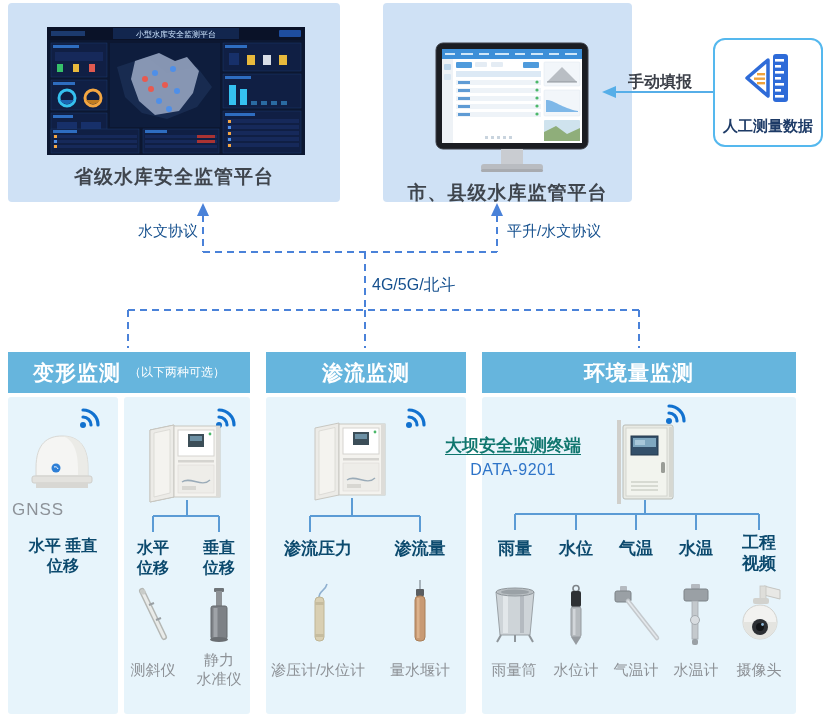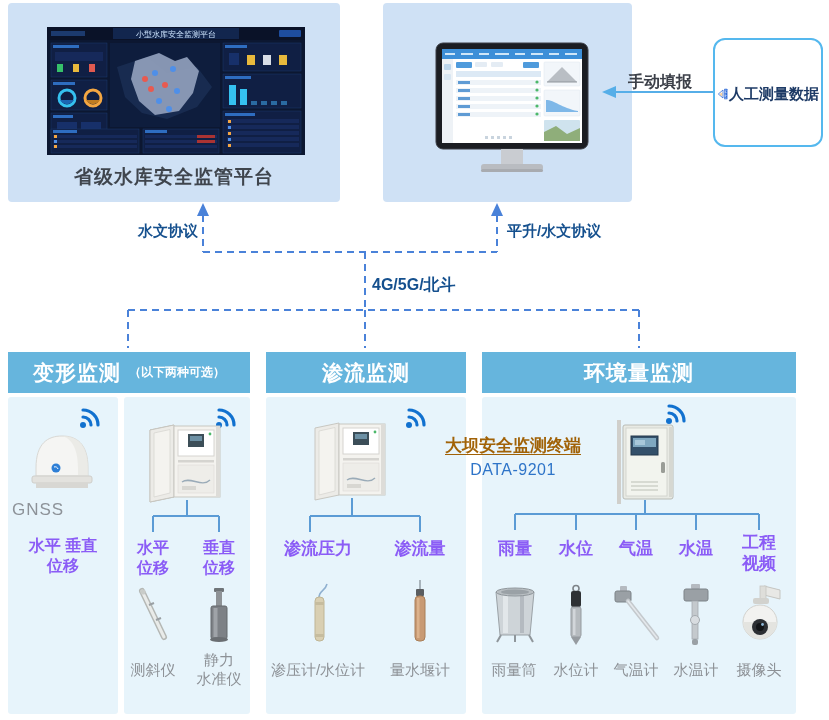--- a/index.html
+++ b/index.html
@@ -8,49 +8,49 @@
 
   .abs { position:absolute; }
 
   
   .platform-box { position:absolute; background:#cfe1f5; border-radius:4px; }
   .platform-label { position:absolute; text-align:center; font-size:19px; font-weight:700; color:#3f454d; letter-spacing:1px; }
 
   
   .manual-box { position:absolute; left:713px; top:38px; width:110px; height:109px; box-sizing:border-box;
                 background:#ffffff; border:2px solid #55b8ee; border-radius:12px;
-                display:flex; flex-direction:row; align-items:center; justify-content:space-between; padding:12px 2px 9px 2px; }
+                display:flex; flex-direction:column; align-items:center; justify-content:space-between; padding:12px 2px 9px 2px; }
   .manual-label { font-size:15px; font-weight:700; color:#1d3a66; white-space:nowrap; }
   .manual-arrow-label { position:absolute; left:628px; top:72px; width:84px; 
                         font-size:16px; font-weight:600; color:#3c4049; }
 
   
-  .link-label { position:absolute; font-weight:700; color:#15508e; font-size:15px; }
+  .link-label { position:absolute; font-weight:400; color:#15508e; font-size:15px; }
   .lbl-hydro { left:118px; top:222px; width:80px; text-align:right; }
   .lbl-pingsheng { left:507px; top:222px; width:130px; text-align:left; }
   .lbl-network { left:372px; top:275px; font-size:16px; }
 
   
   .panel-header { position:absolute; height:41px; background:#66b5dd; border-radius:0;
                   display:flex; align-items:center; justify-content:center; color:#ffffff; }
   .panel-title { font-size:21px; font-weight:700; letter-spacing:1px; }
-  .panel-subtitle { font-size:12px; font-weight:700; margin-left:8px; }
+  .panel-subtitle { font-size:12px; font-weight:400; margin-left:8px; }
   .panel-body { position:absolute; background:#e7f4fb; border-radius:3px; }
 
   
-  .branch-label { position:absolute; text-align:center; font-weight:700; color:#8b5cf6;
+  .branch-label { position:absolute; text-align:center; font-weight:700; color:#0c4a6e;
                   font-size:16px; line-height:20px; white-space:pre-line; }
   .branch-label.big { font-size:17px; line-height:21px; }
   .sensor-label { position:absolute; text-align:center; font-weight:400; color:#8d9196;
                   font-size:15px; line-height:19px; white-space:pre-line; }
   .gnss-label { position:absolute; text-align:left; color:#8d9298; font-size:17px; letter-spacing:1px; }
 
   
   .terminal-note { position:absolute; left:428px; top:434px; width:170px; text-align:center; }
-  .terminal-title { font-size:17px; font-weight:700; color:#a16207; text-decoration:underline; text-underline-offset:3px; }
+  .terminal-title { font-size:17px; font-weight:700; color:#0f766e; text-decoration:underline; text-underline-offset:3px; }
   .terminal-model { font-size:16px; color:#2e74c8; margin-top:4px; letter-spacing:0.5px; }
 
   svg { display:block; }
   .overlay { position:absolute; left:0; top:0; pointer-events:none; }
 </style>
 </head>
 <body>
 
 <div id="stage">
 
@@ -214,20 +214,21 @@
     <rect x="109" y="48" width="36" height="26" rx="1" fill="#f2f6fa" stroke="#dde6ee" stroke-width="0.5"></rect>
     <path d="M111 70 L111 58 C120 58 126 66 143 69 L143 70 Z" fill="#7fb8e8"></path>
     <rect x="109" y="78" width="36" height="21" rx="1" fill="#cfe3ee"></rect>
     <path d="M109 90 L121 84 L132 92 L145 86 L145 99 L109 99 Z" fill="#8fae7a"></path>
 
     <rect x="66" y="107" width="22" height="15" fill="#c9ccd1"></rect>
     <rect x="46" y="122" width="62" height="7" rx="3" fill="#b9bcc1"></rect>
     <rect x="46" y="127" width="62" height="3" rx="1.5" fill="#a8abb0"></rect>
   </svg>
 
+  <div class="platform-label" style="left:383px; top:180px; width:249px;">市、县级水库监管平台</div>
 
   <div class="manual-box">
     <svg width="54" height="52" viewBox="0 0 54 52">
       <rect x="32" y="2" width="15" height="48" rx="3" fill="#2e6bd8"></rect>
       <g fill="#ffffff">
         <rect x="34" y="7" width="9" height="2.6"></rect>
           <rect x="34" y="13" width="6" height="2.6"></rect>
         <rect x="34" y="19" width="9" height="2.6"></rect>
           <rect x="34" y="25" width="6" height="2.6"></rect>
         <rect x="34" y="31" width="9" height="2.6"></rect>

